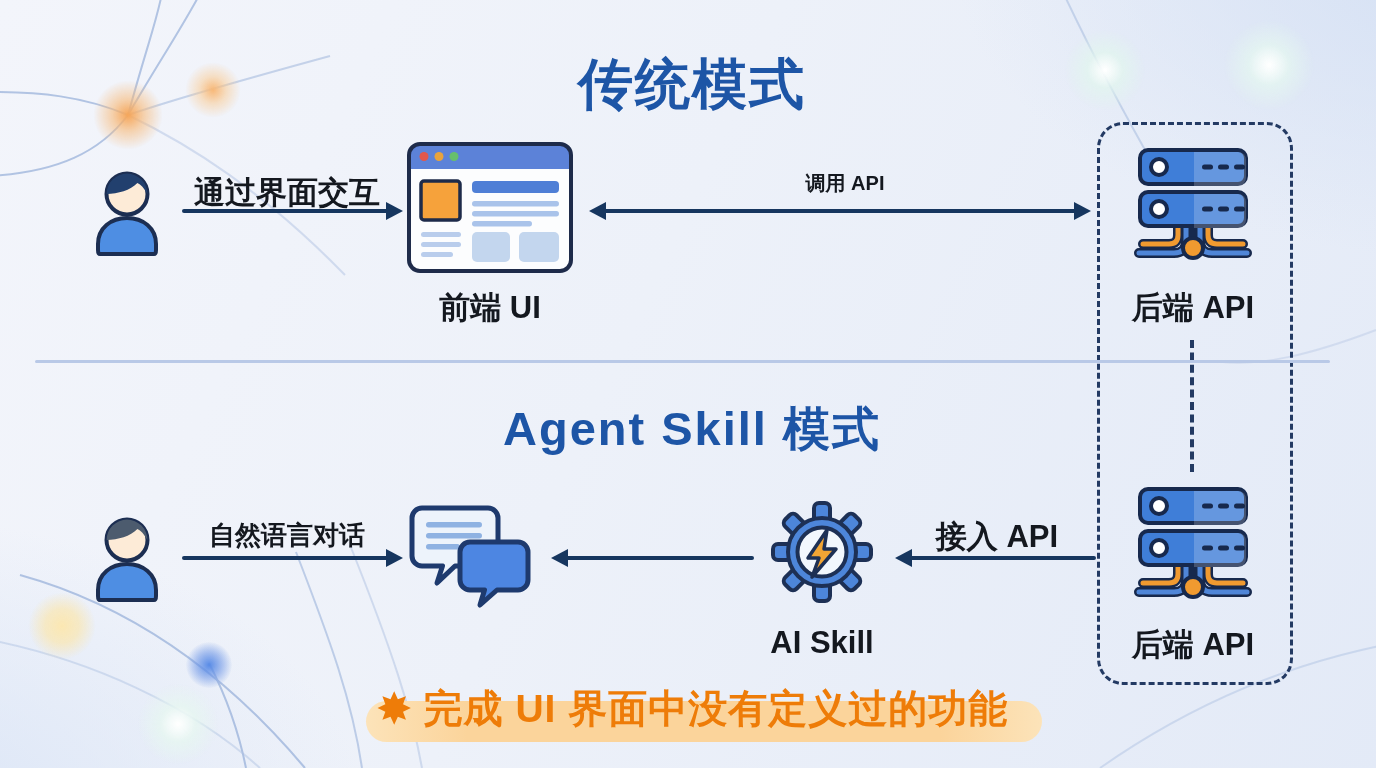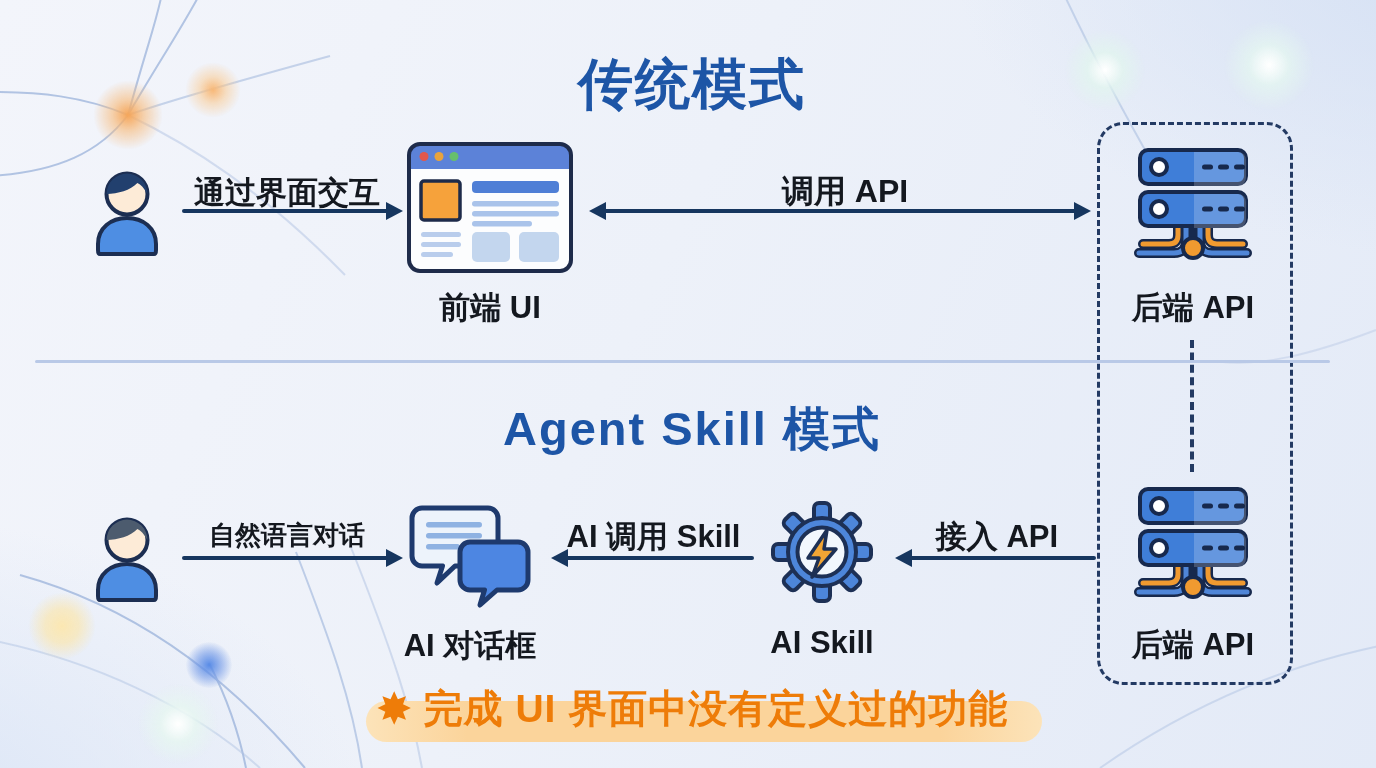--- a/index.html
+++ b/index.html
@@ -122,21 +122,21 @@
     <rect x="65" y="79" width="60" height="5.5" rx="2.7" fill="#a9c3ea"></rect>
     <rect x="14" y="90" width="40" height="5" rx="2.5" fill="#b9cdec"></rect>
     <rect x="14" y="100" width="40" height="5" rx="2.5" fill="#b9cdec"></rect>
     <rect x="14" y="110" width="32" height="5" rx="2.5" fill="#b9cdec"></rect>
     <rect x="65" y="90" width="38" height="30" rx="5" fill="#c3d6ee"></rect>
     <rect x="112" y="90" width="40" height="30" rx="5" fill="#c3d6ee"></rect>
     <rect x="2" y="2" width="162" height="127" rx="11" fill="none" stroke="#1e2b4a" stroke-width="4"></rect>
   </svg>
   <div class="icon-label" style="left:400px;width:180px;top:287px;">前端 UI</div>
 
-  <div class="arrow-label" style="left:700px;width:290px;top:170px;font-size:32px;">调用 API</div>
+  <div class="arrow-label" style="left:700px;width:290px;top:170px;font-size:20px;">调用 API</div>
   <div class="arrow right left" style="left:604px;top:209px;width:472px;"></div>
 
   <div id="backend-dashed-box"></div>
   <div id="backend-connector"></div>
 
   <svg width="150" height="122" viewBox="0 0 150 122" style="position:absolute;left:1118px;top:148px;">
     <g stroke="#17294d" stroke-width="10" stroke-linecap="round" fill="none">
       <path d="M60,80 v7 q0,9 -9,9 h-26"></path>
       <path d="M68,80 v13 q0,12 -12,12 h-35"></path>
       <path d="M90,80 v7 q0,9 9,9 h26"></path>
@@ -178,23 +178,21 @@
   <div class="arrow-label" style="left:182px;width:210px;top:518px;font-size:26px;text-align:center;">自然语言对话</div>
   <div class="arrow right" style="left:182px;top:556px;width:206px;"></div>
 
   <svg width="125" height="112" viewBox="0 0 125 112" style="position:absolute;left:408px;top:504px;">
     <path d="M14,4 h66 a10,10 0 0 1 10,10 v38 a10,10 0 0 1 -10,10 H47 l-18,17 l5.5,-17 H14 a10,10 0 0 1 -10,-10 V14 a10,10 0 0 1 10,-10 z" fill="#edf3fb" stroke="#1e3a6e" stroke-width="5" stroke-linejoin="round"></path>
     <rect x="18" y="18" width="56" height="5.5" rx="2.7" fill="#8fb2e2"></rect>
     <rect x="18" y="29" width="56" height="5.5" rx="2.7" fill="#8fb2e2"></rect>
     <rect x="18" y="40" width="34" height="5.5" rx="2.7" fill="#8fb2e2"></rect>
     <path d="M62,38 h48 a10,10 0 0 1 10,10 v28 a10,10 0 0 1 -10,10 H89 l-17,15 l4.5,-15 H62 a10,10 0 0 1 -10,-10 V48 a10,10 0 0 1 10,-10 z" fill="#4d86e2" stroke="#1e3a6e" stroke-width="5" stroke-linejoin="round"></path>
   </svg>
-  <div class="icon-label" style="left:382px;width:176px;top:625px;">AI 对话框</div>
-
-  <div class="arrow-label" style="left:552px;width:203px;top:516px;">AI 调用 Skill</div>
+
   <div class="arrow left" style="left:566px;top:556px;width:188px;"></div>
 
   <svg width="104" height="104" viewBox="0 0 104 104" style="position:absolute;left:770px;top:500px;">
     <g fill="#4d86da" stroke="#1d3055" stroke-width="4">
       <g transform="rotate(0 52 52)">
           <rect x="44" y="3" width="16" height="20" rx="5"></rect>
         </g>
       <g transform="rotate(45 52 52)">
           <rect x="44" y="3" width="16" height="20" rx="5"></rect>
         </g>

